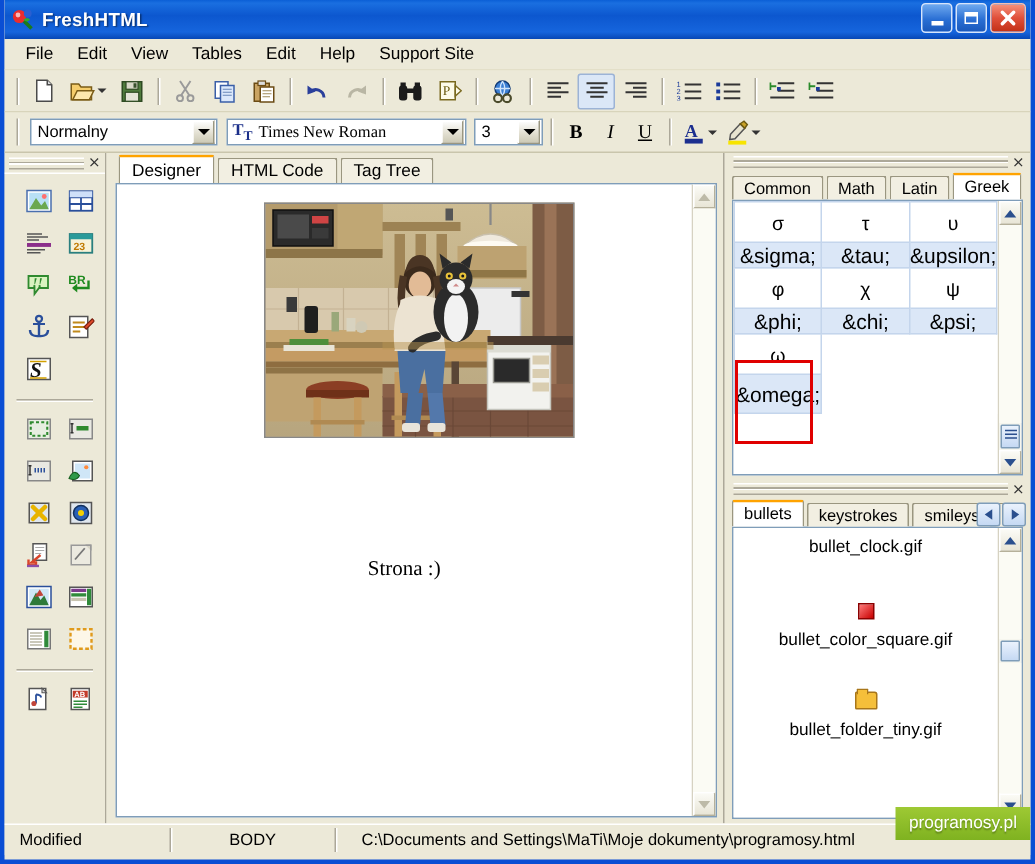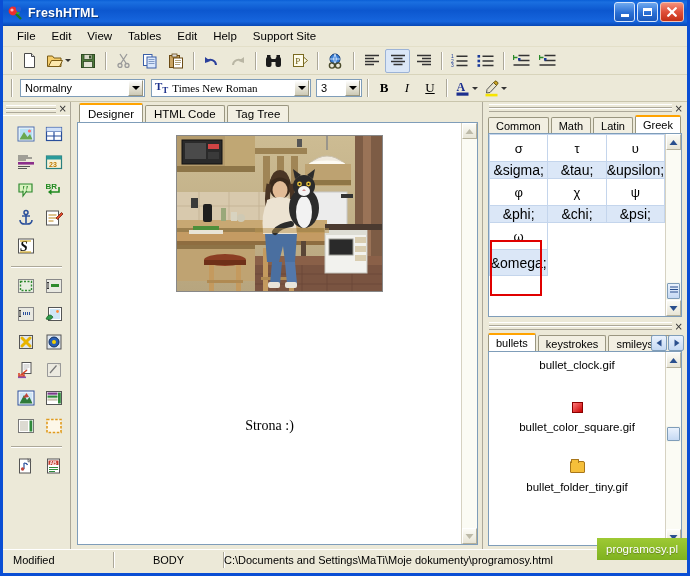--- a/index.html
+++ b/index.html
@@ -136,21 +136,21 @@
   .canvas{flex:1;position:relative;background:#fff;overflow:hidden;}
 
   
   .photo{
     position:absolute;left:98px;top:12px;width:207px;height:157px;
     border:1px solid #888;box-sizing:border-box;overflow:hidden;
     background:#b9a98c;
   }
   .caption{
     position:absolute;left:0;right:0;top:249px;text-align:center;
-    font-family:"Liberation Serif","DejaVu Serif",serif;font-size:14px;color:#000;margin-top:46px;
+    font-family:"Liberation Serif","DejaVu Serif",serif;font-size:14px;color:#000;
   }
 
   
   .vscroll{
     width:16px;flex:0 0 auto;background:#f6f6ee;
     border-left:1px solid #d6d2c2;display:flex;flex-direction:column;
     box-sizing:border-box;
   }
   .sb-arrow{
     height:16px;background:linear-gradient(to bottom,#fbfbf6,#e8e5d6);
@@ -220,21 +220,21 @@
 
   
   .rgrip{height:12px;display:flex;align-items:center;padding:0 4px 0 6px;}
 
   
   .statusbar{
     height:20px;background:#ece9d8;display:flex;align-items:center;
     border-top:1px solid #fff;position:relative;
   }
   .scell{
-    height:16px;display:flex;align-items:center;padding:0 0;
+    height:16px;display:flex;align-items:center;padding:0 17px;
     font-size:11px;color:#000;
     border-left:1px solid #aca899;box-shadow:inset 1px 0 0 #fff;
     box-sizing:border-box;
   }
   .scell.first{border-left:none;box-shadow:none;padding-left:10px;}
   .watermark{
     position:absolute;right:0;top:-12px;width:90px;height:22px;
     background:linear-gradient(to bottom,#9ec934,#7fb220);
     display:flex;align-items:center;justify-content:center;
     color:#fff;font-size:11.5px;text-shadow:0 1px 1px rgba(0,0,0,.3);

